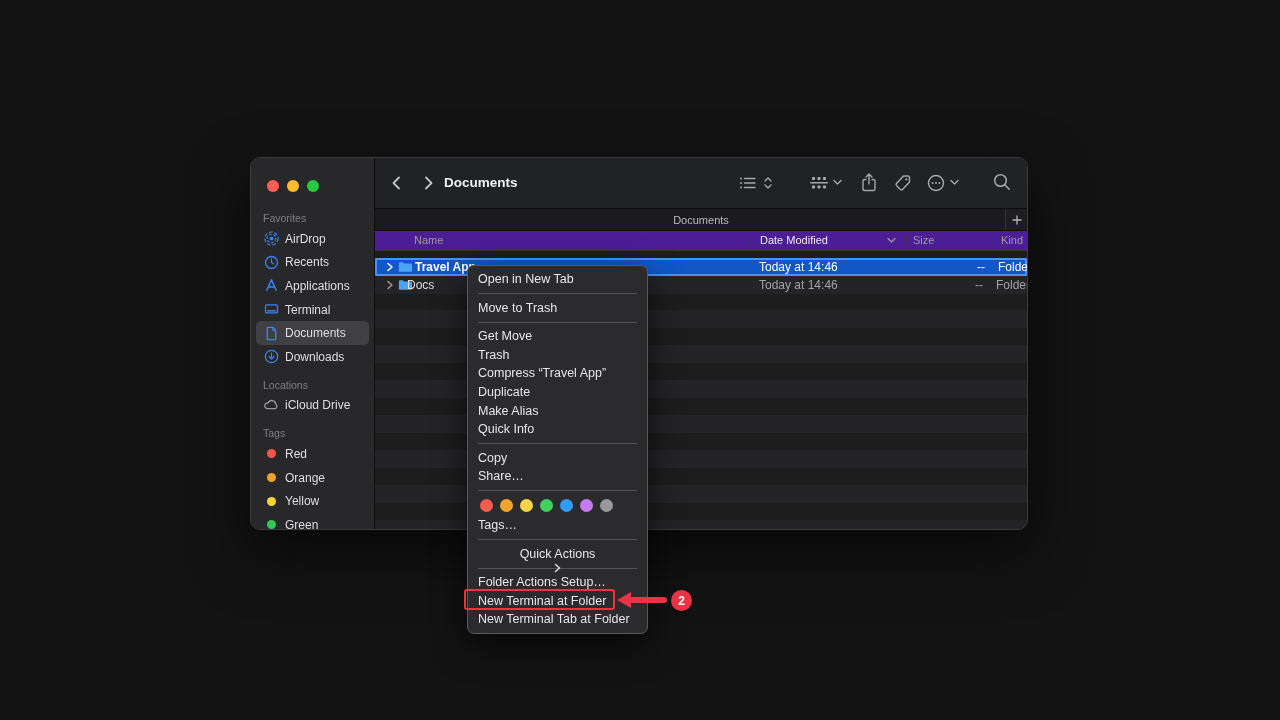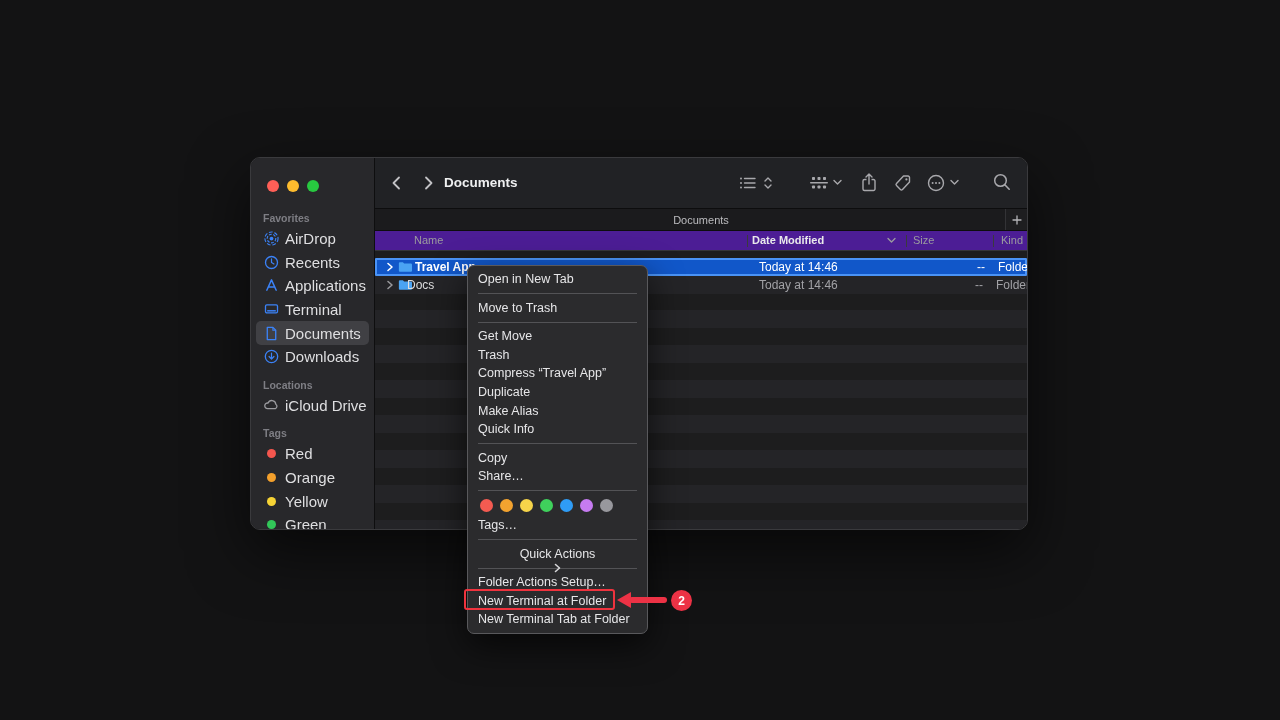--- a/index.html
+++ b/index.html
@@ -11,24 +11,24 @@
   #finder-window { position:absolute; left:250px; top:157px; width:778px; height:373px;
     background:#1d1d1e; border-radius:10px; border:1px solid #3a3a3d;
     box-shadow:0 22px 60px rgba(0,0,0,.6); overflow:hidden; z-index:1; }
 
   
   #sidebar { position:absolute; left:0; top:0; width:124px; height:100%;
     background:#28282b; border-right:1px solid #0e0e0f; }
   .traffic { display:flex; gap:8px; padding:22px 0 0 16px; }
   .tl-dot { width:12px; height:12px; border-radius:50%; }
   .tl-red{ background:#ff5f57; } .tl-yellow{ background:#febc2e; } .tl-green{ background:#28c840; }
-  .section-label { margin:20px 0 3px 12px; font-size:10.5px; font-weight:bold; color:#7e7e84; }
+  .section-label { margin:20px 0 3px 12px; font-size:10.5px; font-weight:normal; color:#7e7e84; }
   .section-label.sub { margin-top:10px; }
   .side-item { position:relative; height:23.6px; display:flex; align-items:center;
-    padding-left:12px; color:#dfdfe1; font-size:15px; }
+    padding-left:12px; color:#dfdfe1; font-size:12px; }
   .side-item.selected { background:#404044; border-radius:5px; margin:0 5px; padding-left:7px; }
   .side-icon { width:16px; height:16px; display:inline-flex; align-items:center;
     justify-content:center; margin-right:6px; flex:0 0 16px; }
   .tag-dot { width:9px; height:9px; border-radius:50%; margin:0 3px; }
   .tag-red{background:#f4564e;} .tag-orange{background:#f3a02c;}
   .tag-yellow{background:#f6d335;} .tag-green{background:#32c759;}
 
   
   #main { position:absolute; left:124px; top:0; right:0; bottom:0; background:#1d1d1e; }
   #toolbar { position:absolute; left:0; top:0; right:0; height:50px; background:#212225; }
@@ -42,21 +42,21 @@
     display:flex; align-items:center; justify-content:center; }
   #tab-label { font-size:11px; color:#bcbcbf; }
   #new-tab-btn { position:absolute; right:0; top:0; width:22px; height:21px;
     border-left:1px solid #333336; display:flex; align-items:center; justify-content:center;
     color:#b5b5b8; background:#1e1e20; }
 
   #col-header { position:absolute; left:0; top:73px; right:0; height:20px; background:#4c1d95;
     border-bottom:1px solid #353538; font-size:11px; color:#9b9b9f; }
   #col-header .col { position:absolute; top:3px; }
   .col-name { left:39px; }
-  .col-date { left:377px; color:#e9e9eb; font-weight:bold; }
+  .col-date { left:385px; color:#e9e9eb; font-weight:normal; }
   .col-sort { left:512px; color:#9b9b9f; }
   .col-size { left:538px; }
   .col-kind { left:626px; }
   .col-div { position:absolute; top:4px; width:1px; height:12px; background:#3a3a3d; }
   .div-1{ left:372px; } .div-2{ left:531px; } .div-3{ left:618px; }
 
   #rows-fill { position:absolute; left:0; top:94px; right:0; height:6px; background:#1d1d1e; }
   #rows { position:absolute; left:0; top:100px; right:0; bottom:0;
     background:repeating-linear-gradient(180deg,#1d1d1e 0px 17.5px,#242427 17.5px 35px); }
 

